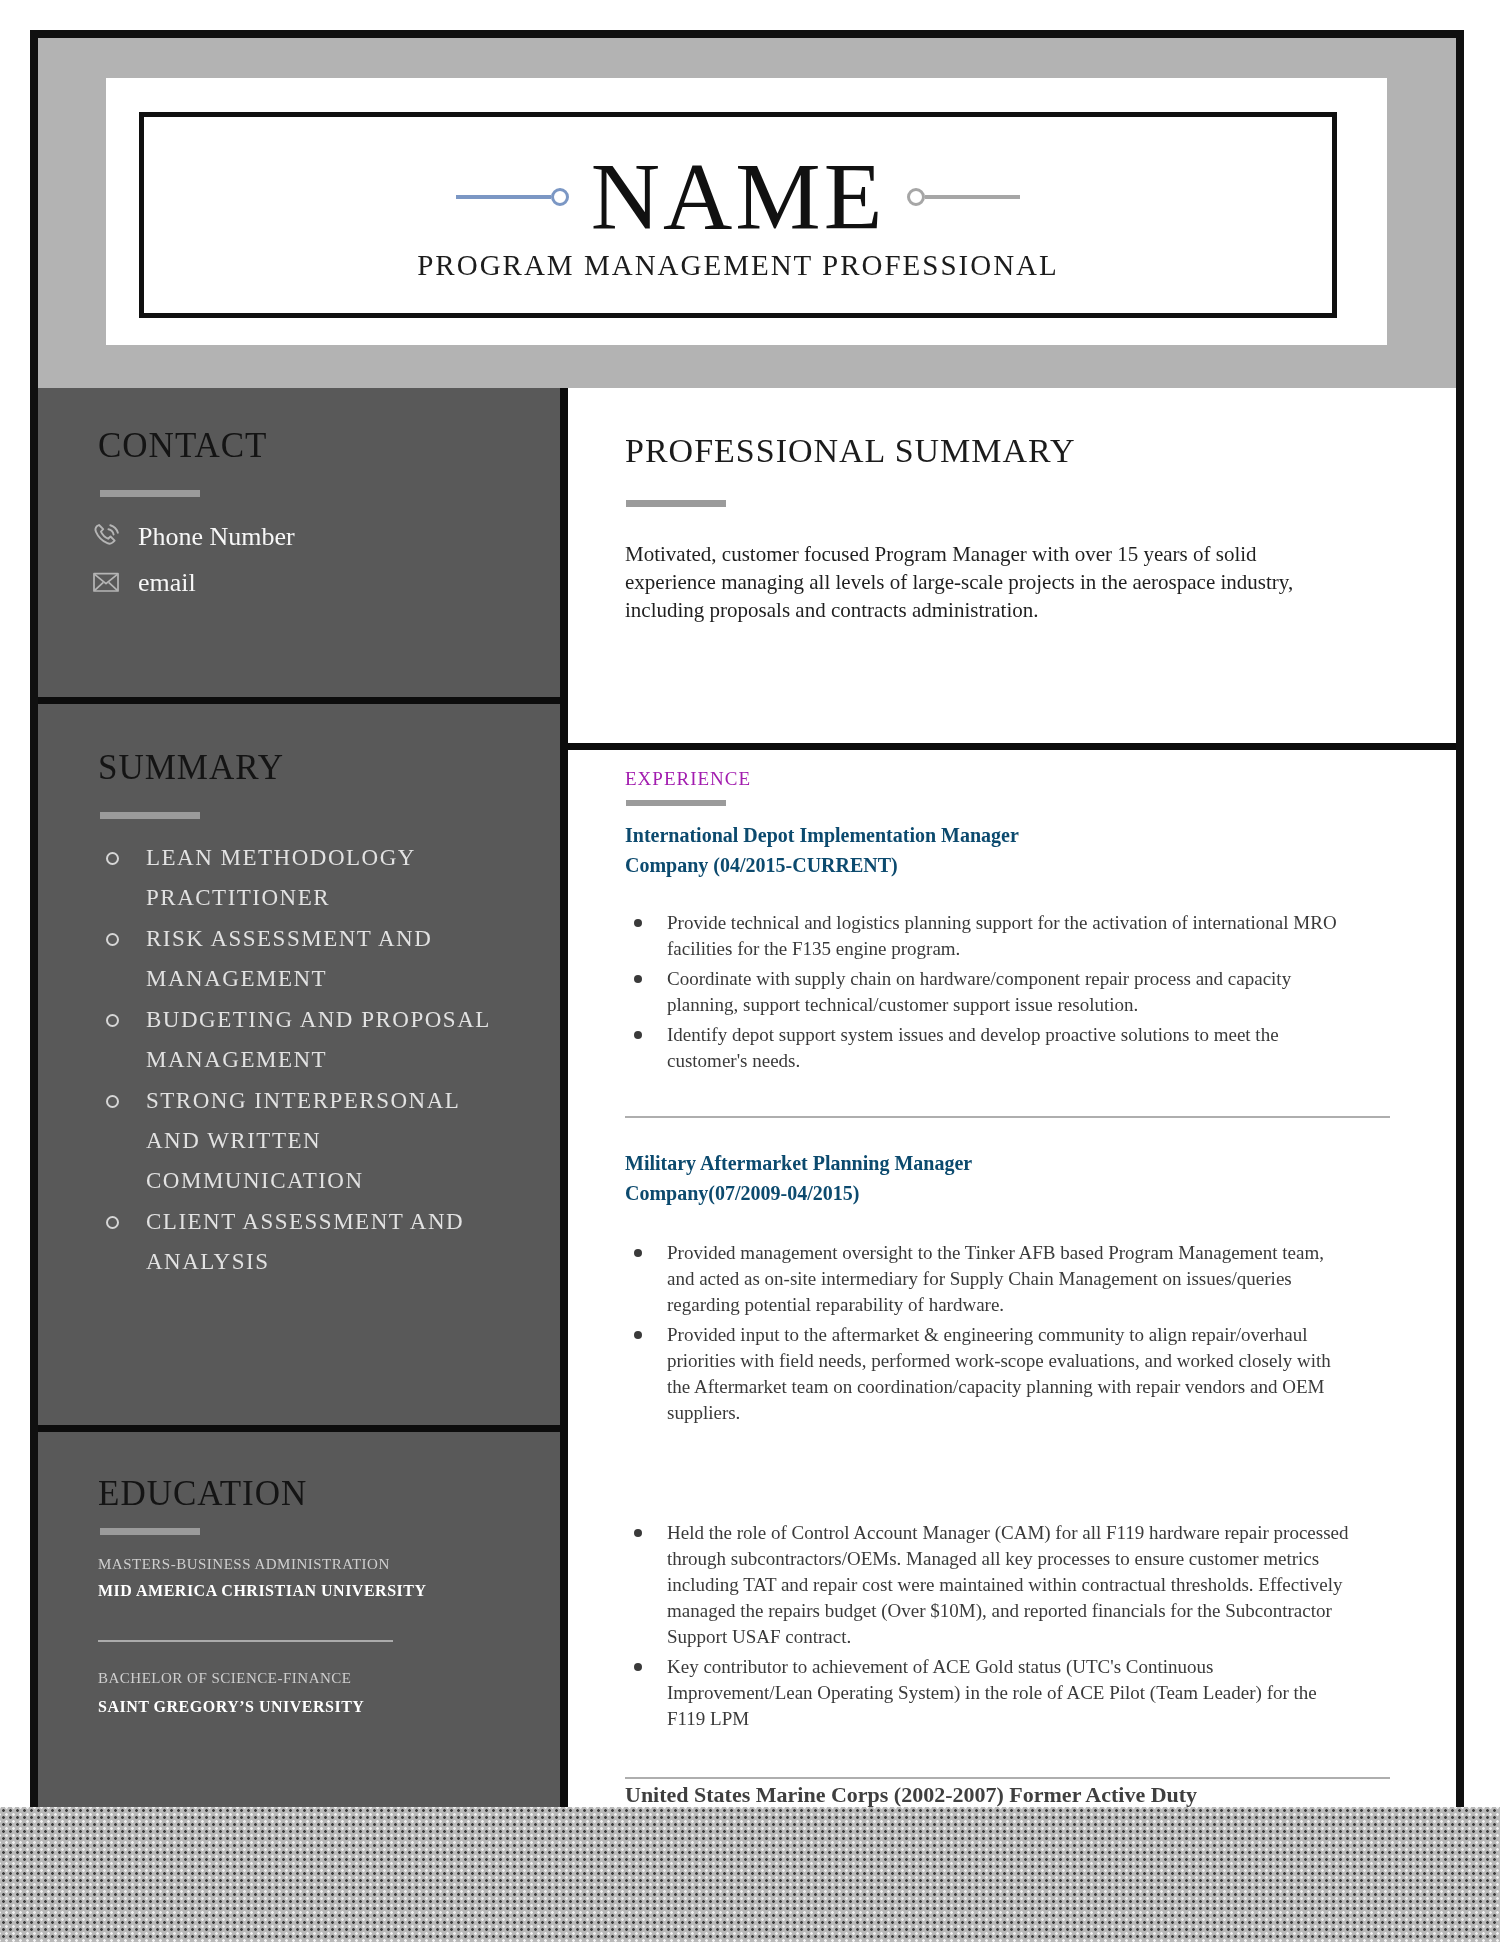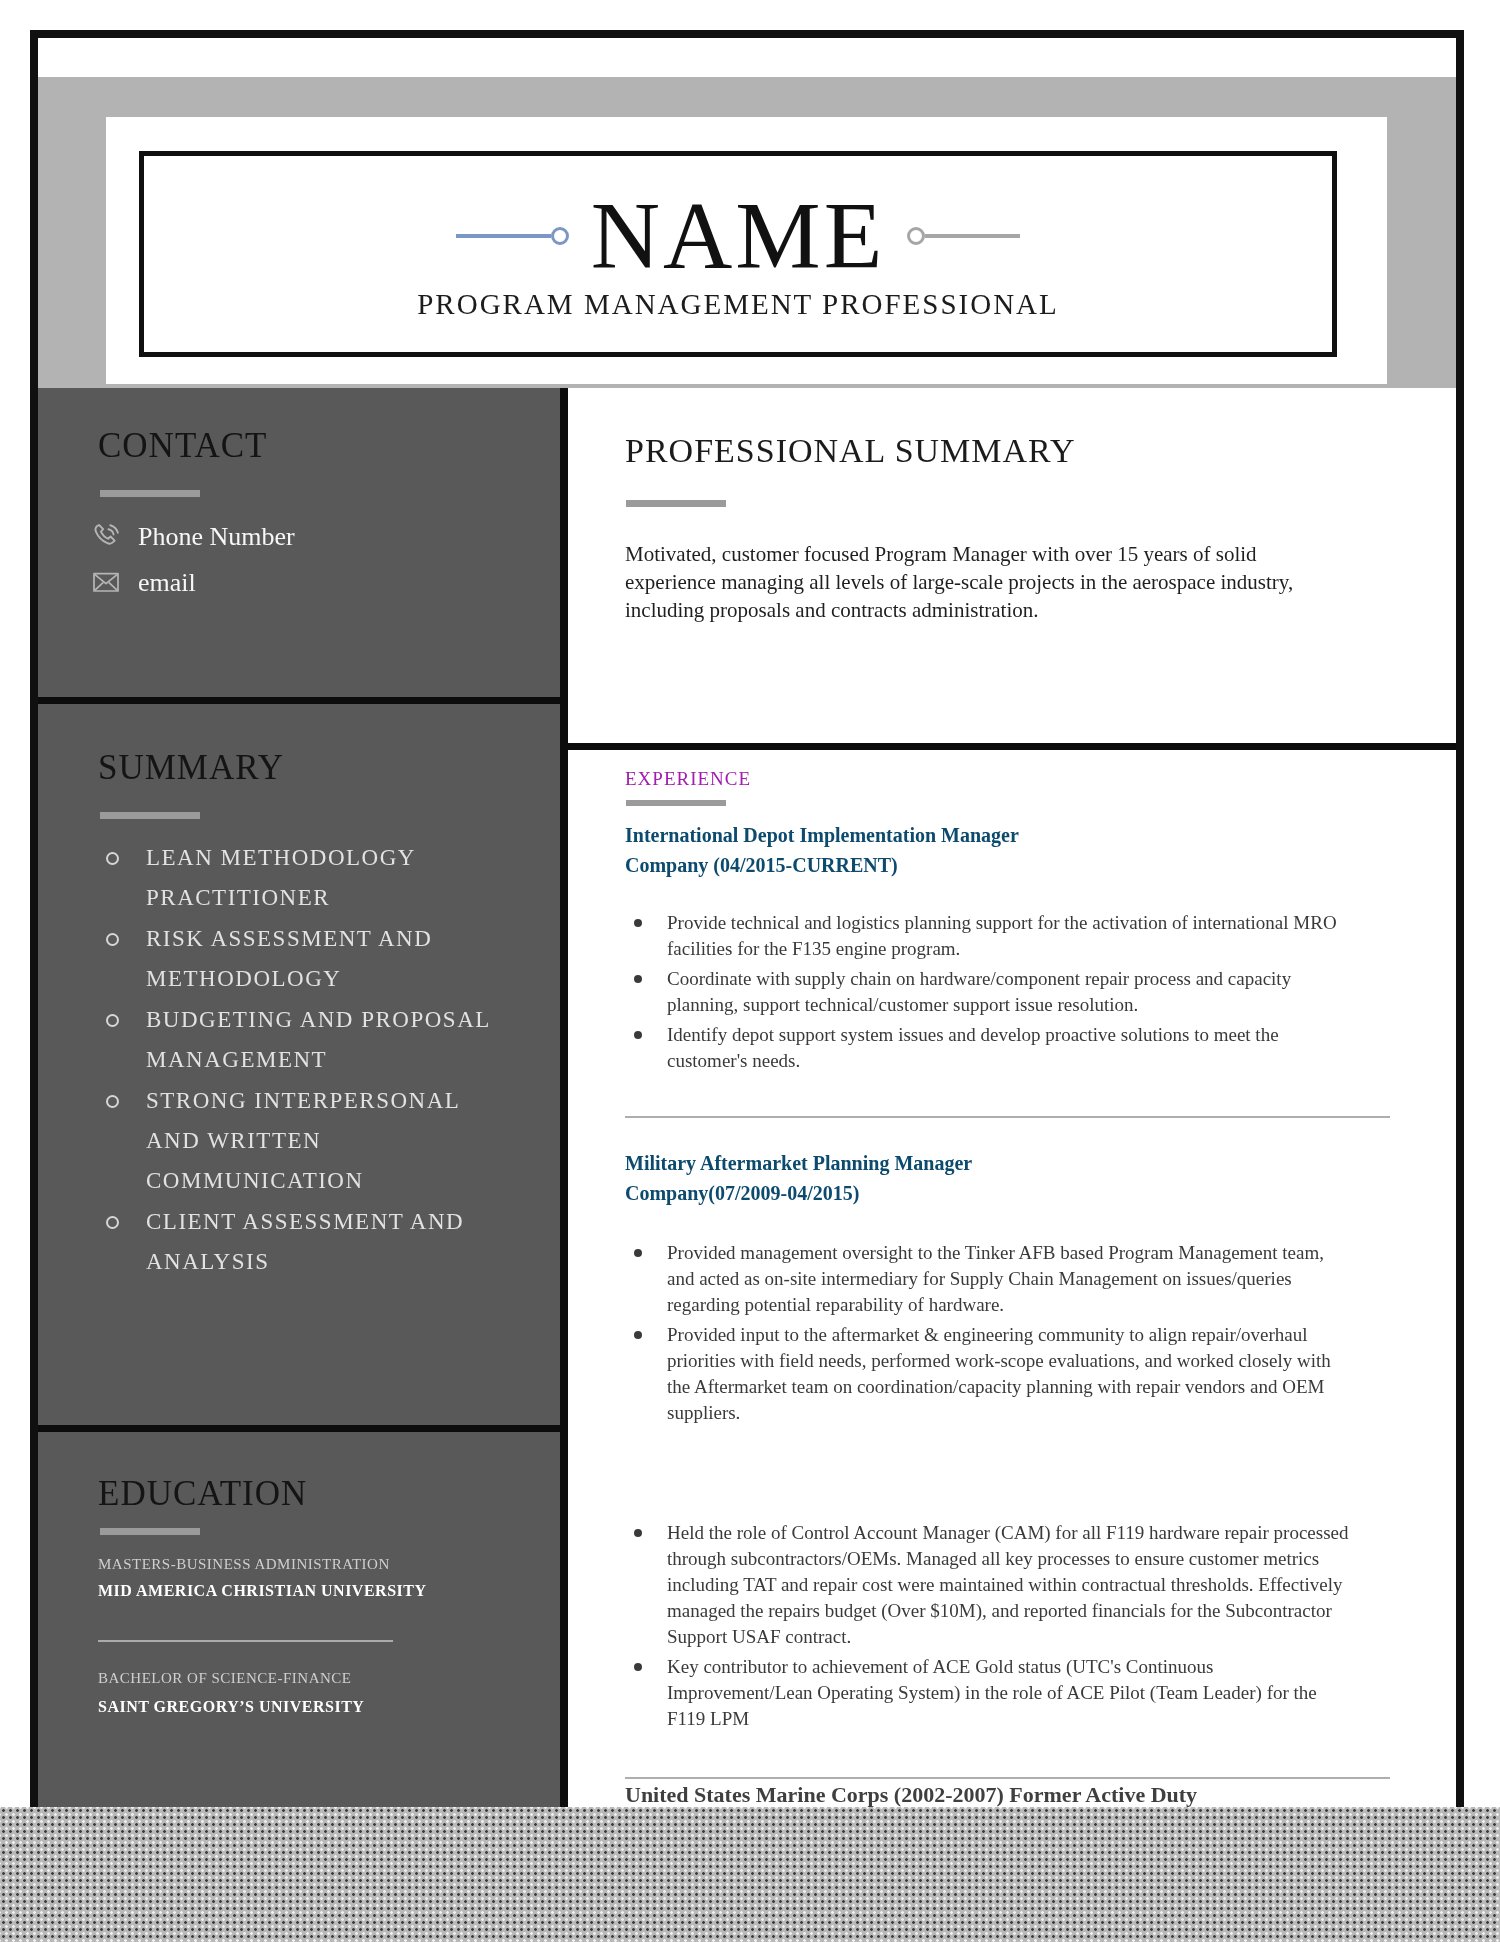--- a/index.html
+++ b/index.html
@@ -10,21 +10,21 @@
     font-family:"Liberation Serif","DejaVu Serif",serif;
   }
 
   
   .frame {
     position:absolute; left:30px; top:30px; width:1434px; height:1777px;
     border:8px solid #101010; border-bottom:none; box-sizing:border-box;
   }
 
   
-  .header-band { position:absolute; left:0; top:0; width:1418px; height:350px; background:#b3b3b3;margin-top:39px; }
+  .header-band { position:absolute; left:0; top:0; width:1418px; height:350px; background:#b3b3b3; }
   .white-box  { position:absolute; left:68px; top:40px; width:1281px; height:267px; background:#ffffff; }
   .name-box   { position:absolute; left:33px; top:34px; width:1198px; height:206px;
                 border:5px solid #101010; box-sizing:border-box;
                 display:flex; flex-direction:column; align-items:center; justify-content:center; }
   .name-row   { display:flex; align-items:center; gap:22px; }
   .fl         { display:flex; align-items:center; }
   .fl-line    { width:95px; height:4px; }
   .fl-circle  { width:12px; height:12px; border-radius:50%; border:3px solid; background:transparent; }
   .fl-blue .fl-line   { background:#7b97c4; }
   .fl-blue .fl-circle { border-color:#7b97c4; }
@@ -167,21 +167,21 @@
           <span class="contact-label">email</span>
         </div>
       </div>
 
       <div class="sb-div" id="sb-div1"></div>
 
       <div class="sb-h" id="skills-h">SUMMARY</div>
       <div class="sb-bar" id="skills-bar"></div>
       <ul class="skills-list">
         <li>LEAN METHODOLOGY PRACTITIONER</li>
-        <li>RISK ASSESSMENT AND METHODOLOGY</li>
+        <li>RISK ASSESSMENT AND MANAGEMENT</li>
         <li>BUDGETING AND PROPOSAL MANAGEMENT</li>
         <li>STRONG INTERPERSONAL AND WRITTEN COMMUNICATION</li>
         <li>CLIENT ASSESSMENT AND ANALYSIS</li>
       </ul>
 
       <div class="sb-div" id="sb-div2"></div>
 
       <div class="sb-h" id="edu-h">EDUCATION</div>
       <div class="sb-bar" id="edu-bar"></div>
       <div class="edu-text edu-degree" id="edu-deg1">MASTERS-BUSINESS ADMINISTRATION</div>

